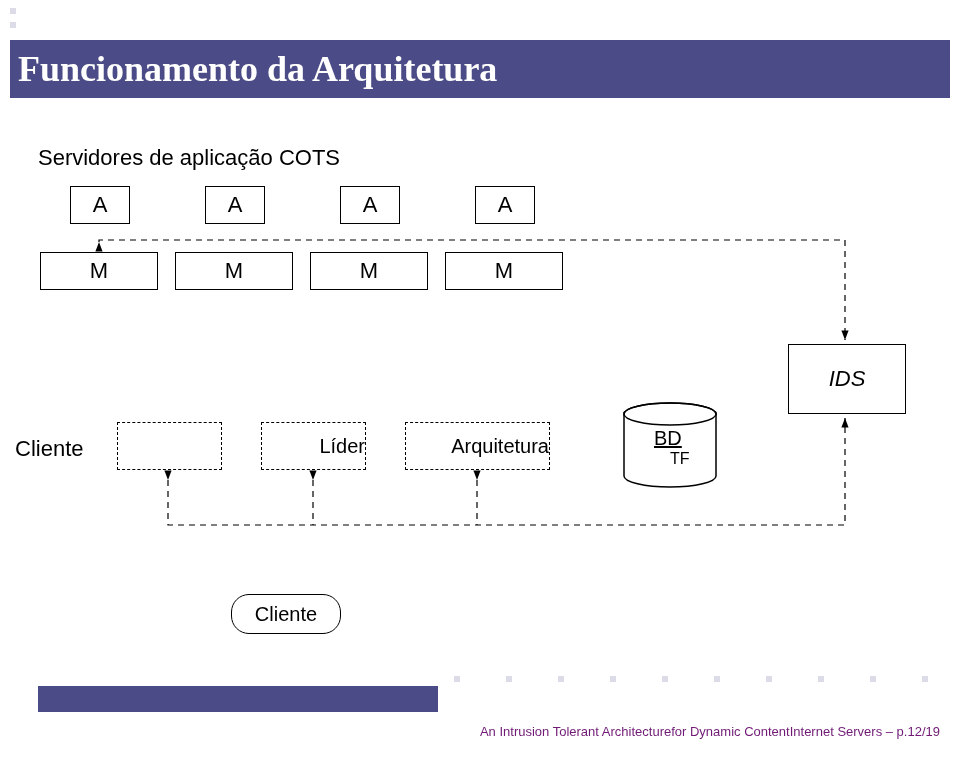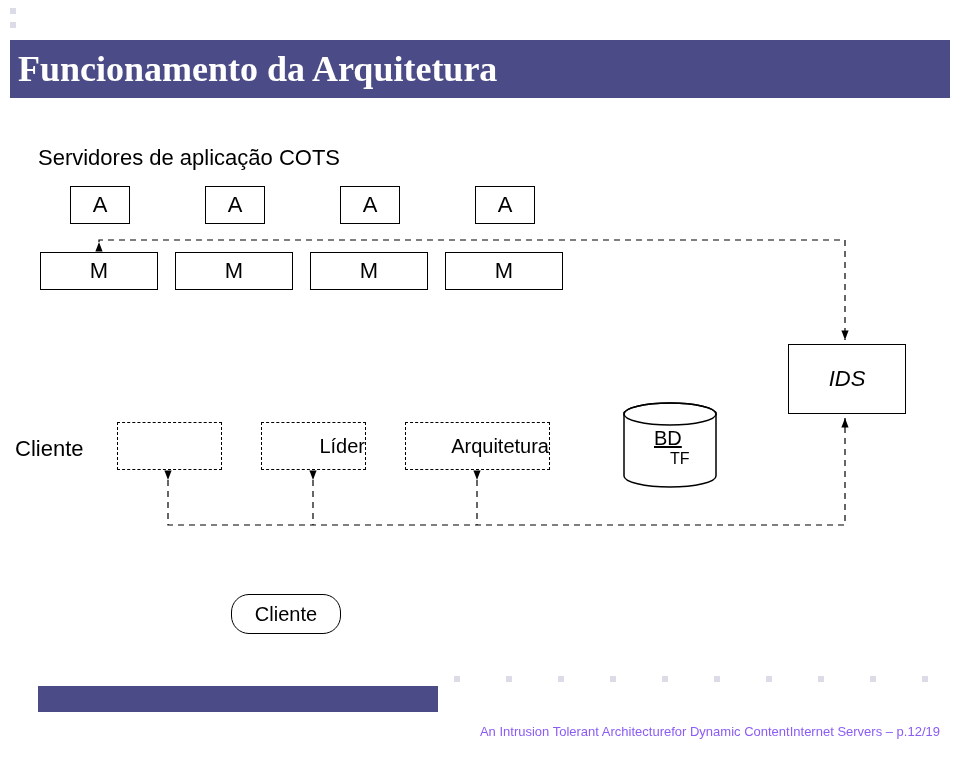--- a/index.html
+++ b/index.html
@@ -94,21 +94,21 @@
   .footer-dots .sq {
     width: 6px; height: 6px;
     background: #dcdce8;
   }
   .footer-text {
     position: absolute;
     right: 20px;
     top: 724px;
     font-family: Arial, sans-serif;
     font-size: 13px;
-    color: #8b5cf6;
+    color: #701a75;
   }
 </style>
 </head>
 <body>
 
 <div class="bullets-tl">
   <div class="sq"></div>
   <div class="sq"></div>
 </div>
 

